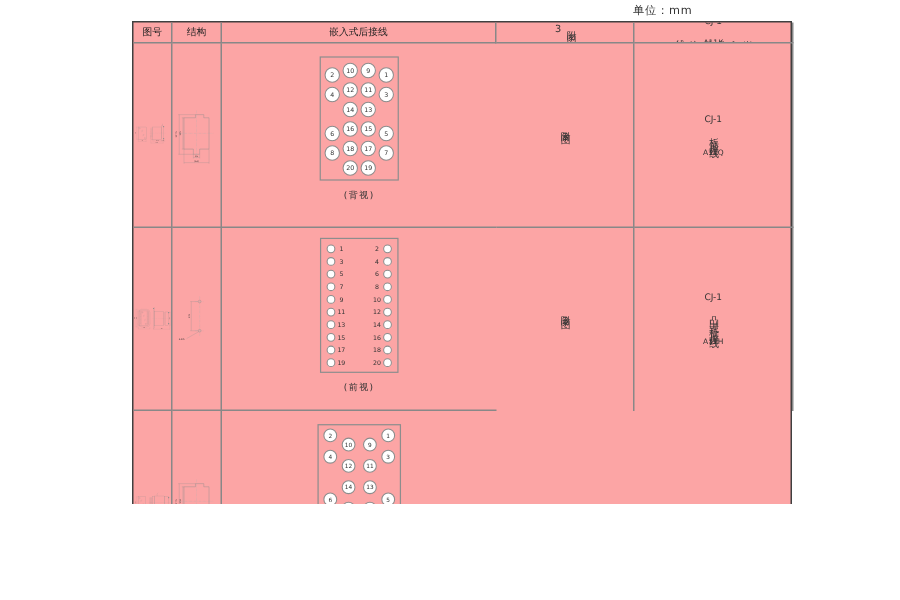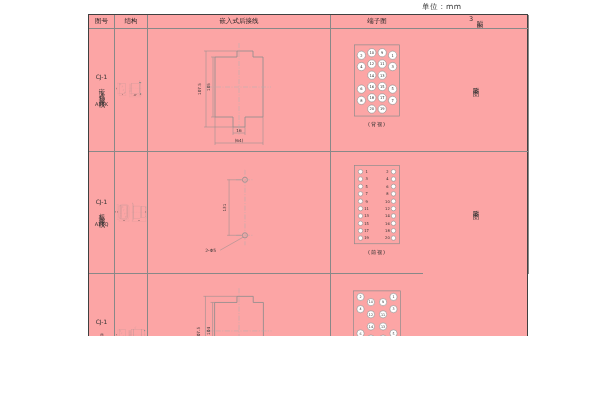--- a/index.html
+++ b/index.html
@@ -35,21 +35,20 @@
 <body>
 
 <div class="canvas">
   <div class="units">单位：mm</div>
 
   <div class="tbl">
 
     <div class="cell hdr">图号</div>
     <div class="cell hdr">结构</div>
     <div class="cell hdr">嵌入式后接线</div>
-    <div class="cell hdr lc">端子图</div>
 
     <div class="cell">
       <span class="vtext">附图3</span>
     </div>
     <div class="cell structflex">
       <span class="model">CJ-1</span>
       <span class="vtext">嵌入式后接线</span>
       <span class="code">A11K</span>
     </div>
     <div class="cell">

